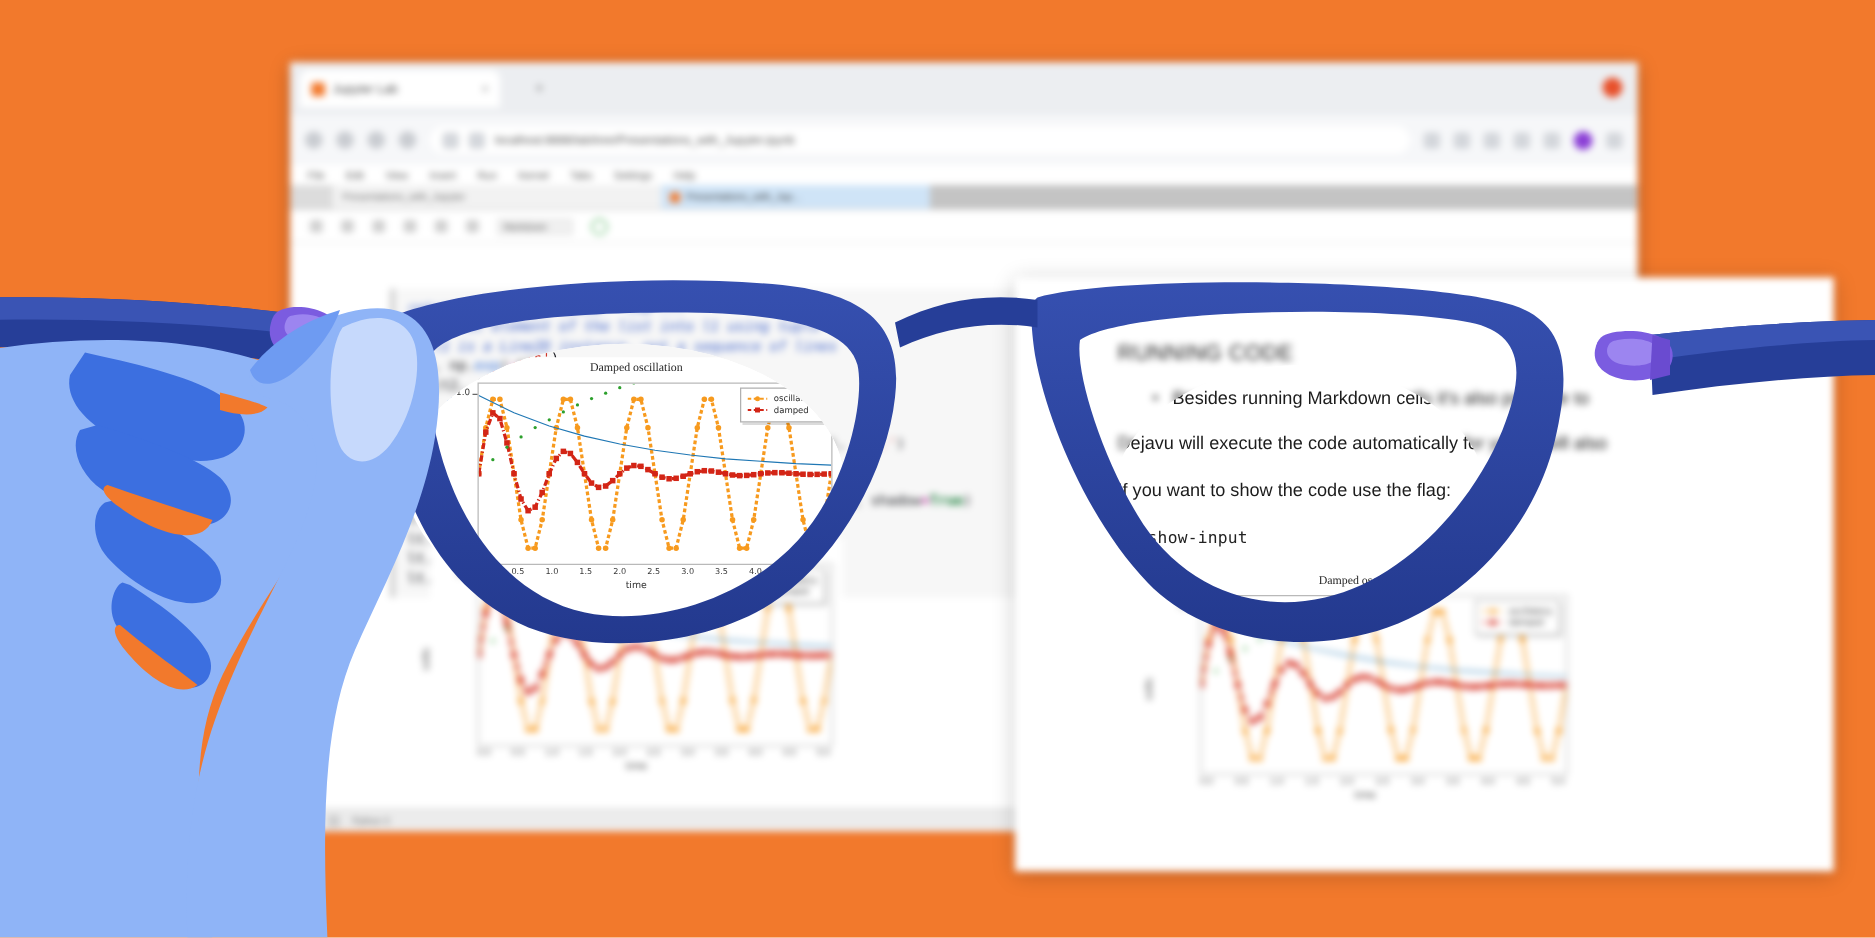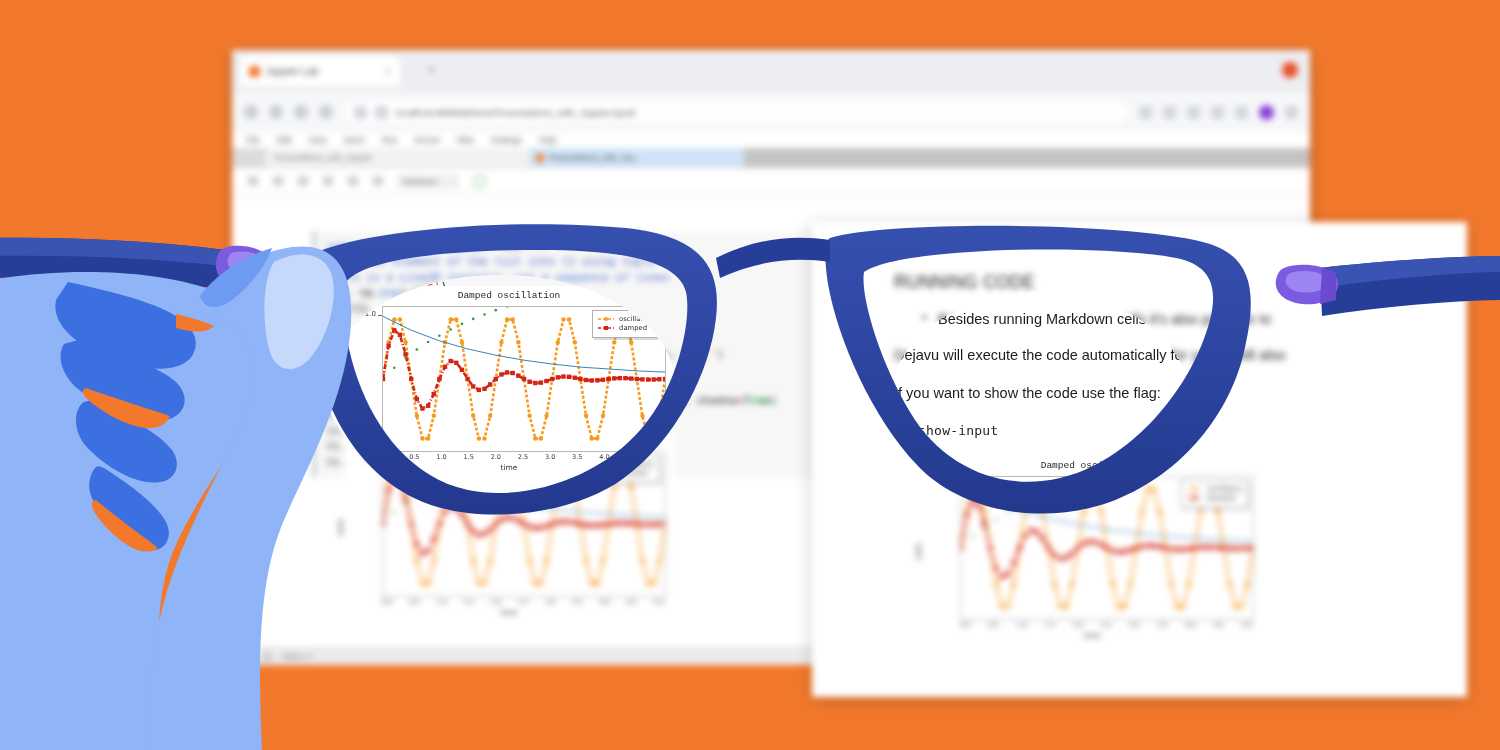--- a/index.html
+++ b/index.html
@@ -84,21 +84,21 @@
   .doc-bullet{font-size:14.5px;color:#1c1c1c;margin:0 0 20px 44px;position:relative;white-space:nowrap;}
   .doc-bullet:before{content:"•";position:absolute;left:-16px;top:-1px;font-size:13px;}
   .doc-p{font-size:14.5px;color:#1c1c1c;margin:0 0 22px 0;white-space:nowrap;}
   .doc-code{
     font-family:"DejaVu Sans Mono","Liberation Mono",monospace;font-size:13px;color:#222;
     margin:0 0 18px 8px;letter-spacing:.2px;
   }
 
   
   .fig{position:relative;background:#fff;}
-  .fig-title{position:absolute;left:0;right:0;text-align:center;font-family:Liberation Mono, monospace;color:#262626;}
+  .fig-title{position:absolute;left:0;right:0;text-align:center;font-family:Liberation Serif, serif;color:#262626;}
   .fig-axes{position:absolute;border:1px solid #b9b9b9;background:#fff;overflow:hidden;}
   .fig-legend{position:absolute;background:#fff;border:1px solid #b0b0b0;box-shadow:2px 2px 0 rgba(0,0,0,.14);}
   .lg-row{display:flex;align-items:center;gap:5px;font-family:"DejaVu Sans",sans-serif;color:#2b2b2b;white-space:nowrap;}
   .lg-line{position:relative;flex:0 0 auto;}
   .ytick{position:absolute;font-family:"DejaVu Sans",sans-serif;color:#3a3a3a;text-align:right;}
   .xticks{position:absolute;display:flex;justify-content:space-between;font-family:"DejaVu Sans",sans-serif;color:#3a3a3a;}
 
   
   .glasses{position:absolute;inset:0;pointer-events:none;}
   .hand{position:absolute;inset:0;}

